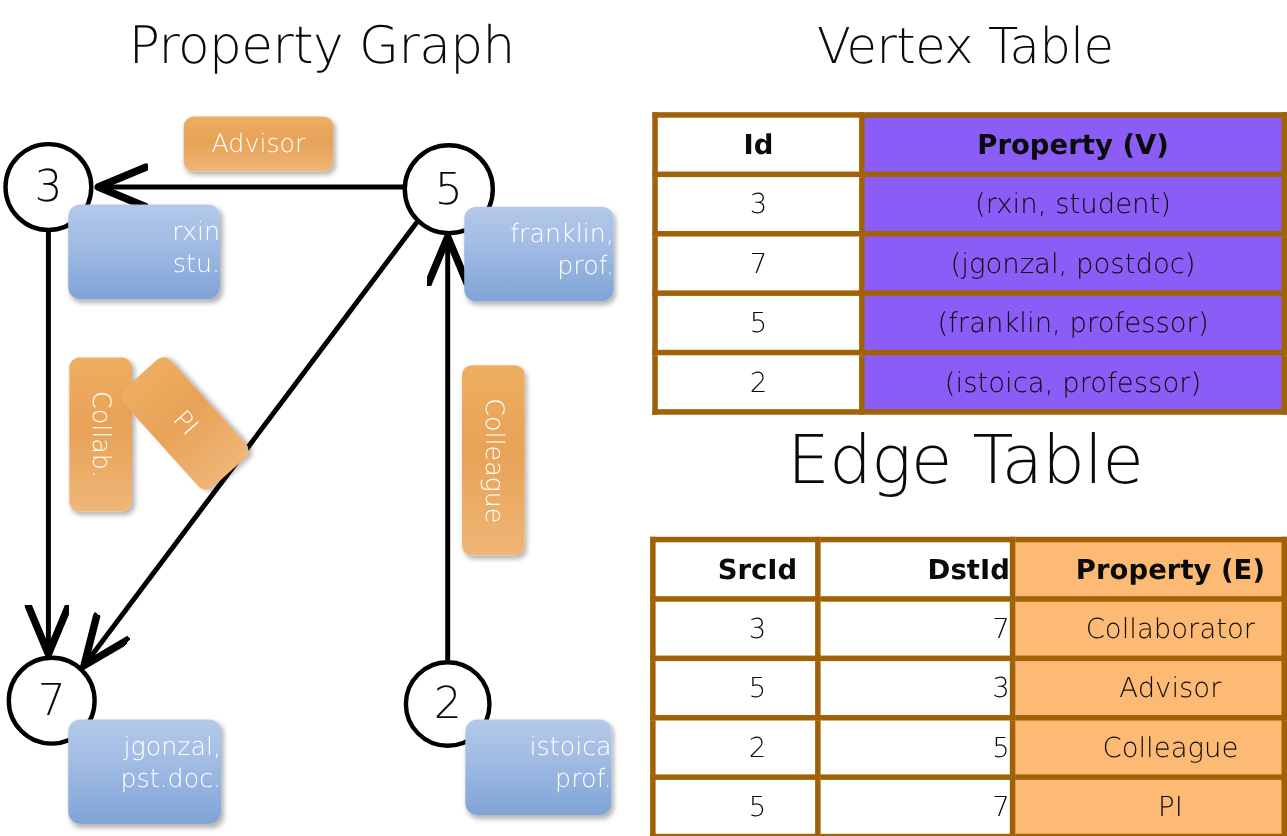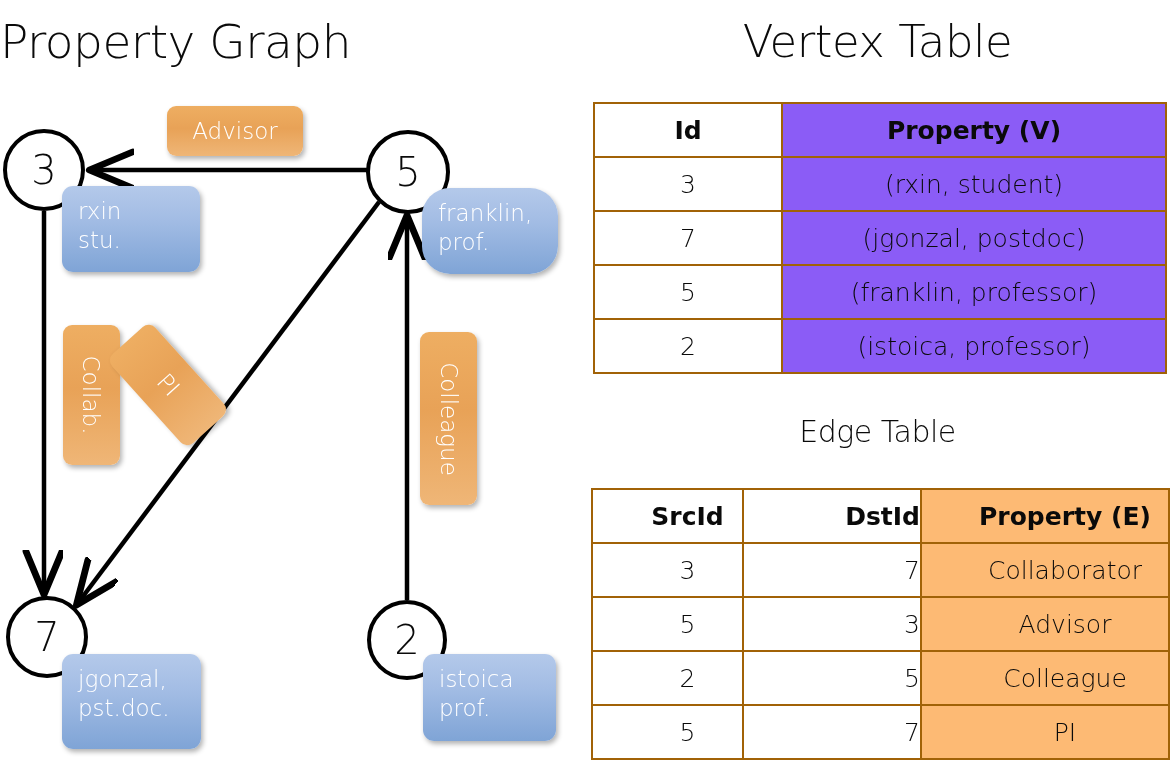--- a/index.html
+++ b/index.html
@@ -15,23 +15,23 @@
   
   .title{
     position:absolute;
     font-family:"DejaVu Sans", sans-serif;
     font-weight:300;
     color:#0a0a0a;
     letter-spacing:-0.5px;
     white-space:nowrap;
     -webkit-font-smoothing:antialiased;
   }
-  #graph-title{left:0;top:12px;width:585px;font-size:47px;line-height:60px;}
+  #graph-title{left:0;top:12px;width:585px;text-align:center;font-size:47px;line-height:60px;}
   #vertex-title{left:585px;top:12px;width:585px;text-align:center;font-size:45px;line-height:60px;}
-  #edge-title{left:585px;top:402px;width:585px;text-align:center;font-size:30px;line-height:60px;}
+  #edge-title{left:585px;top:389px;width:585px;text-align:center;font-size:61px;line-height:60px;}
 
   
   .node{
     position:absolute;
     border-radius:50%;
     background:#ffffff;
     border:4px solid #000000;
     box-sizing:border-box;
     display:flex;align-items:center;justify-content:center;
     font-family:"DejaVu Sans", sans-serif;
@@ -45,24 +45,25 @@
   .propbox{
     position:absolute;
     border-radius:11px;
     background:linear-gradient(to bottom,#b4c9ea 0%,#a2bce4 40%,#7fa4d6 100%);
     box-shadow:2px 3px 5px rgba(0,0,0,0.30);
     color:#ffffff;
     font-family:"DejaVu Sans", sans-serif;
     font-weight:300;
     font-size:23px;
     line-height:29px;
-    padding:11px 0 0 16px;
+    padding:11px 0 0 2px;
     box-sizing:border-box;
     z-index:6;
     white-space:nowrap;
+    text-align:right;
   }
 
   
   .labelbox{
     position:absolute;
     border-radius:9px;
     background:linear-gradient(to bottom,#eeae62 0%,#e8a257 45%,#efb677 100%);
     box-shadow:2px 3px 5px rgba(0,0,0,0.30);
     color:#ffffff;
     font-family:"DejaVu Sans", sans-serif;
@@ -80,21 +81,21 @@
   }
   .labelbox.diag > span{
     display:block;
     transform:rotate(90deg);
     transform-origin:center center;
   }
 
   
   .tbl{position:absolute;border-collapse:collapse;}
   .tbl td,.tbl th{
-    border:2px solid #a16207;
+    border:5px solid #a16207;
     font-family:"DejaVu Sans", sans-serif;
     font-weight:300;
     color:#0a0a0a;
     text-align:center;
     padding:0;
     box-sizing:border-box;
   }
   .tbl th{font-weight:bold;}
 
   #vertex-table{left:593px;top:102px;}
@@ -144,21 +145,21 @@
   </div>
   <div class="node" style="left:367px;top:600px;width:80px;height:80px;">
     <span>2</span>
   </div>
 
   <div class="propbox" style="left:62px;top:186px;width:138px;height:86px;">
     <div>rxin</div>
     <div>stu.</div>
   </div>
 
-  <div class="propbox" style="left:422px;top:188px;width:136px;height:86px;border-radius:28px;">
+  <div class="propbox" style="left:422px;top:188px;width:136px;height:86px;">
     <div>franklin,</div>
     <div>prof.</div>
   </div>
 
   <div class="propbox" style="left:62px;top:654px;width:139px;height:95px;">
     <div>jgonzal,</div>
     <div>pst.doc.</div>
   </div>
 
   <div class="propbox" style="left:423px;top:654px;width:133px;height:87px;">

